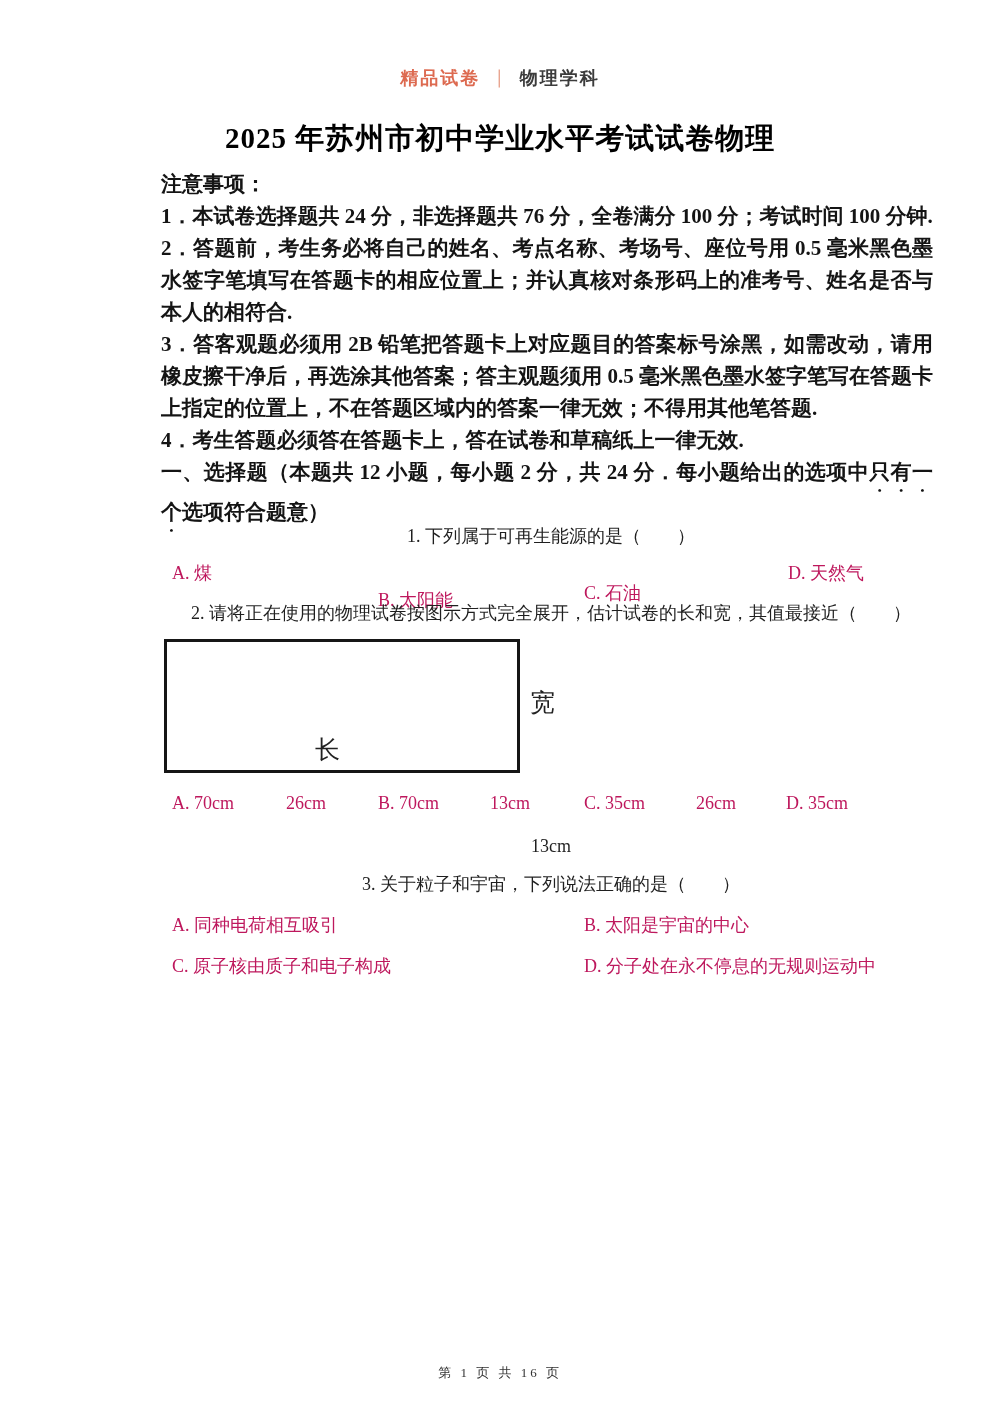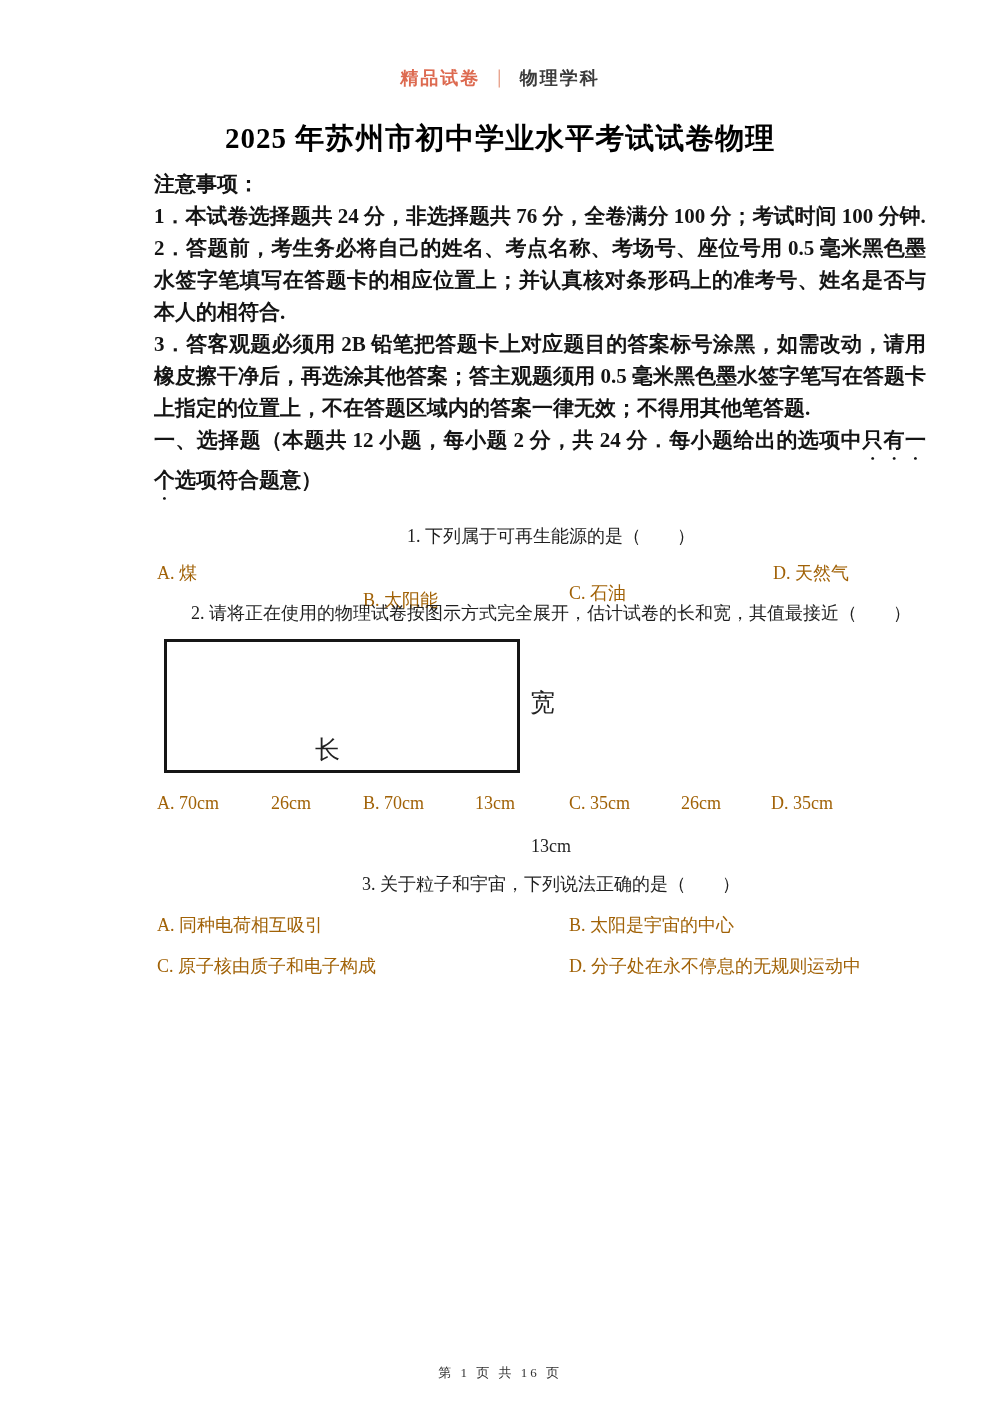--- a/index.html
+++ b/index.html
@@ -38,21 +38,21 @@
     text-align: center;
     font-size: 29px;
     font-weight: bold;
     color: #000;
     letter-spacing: 1px;
   }
 
   
   .notices {
     position: absolute;
-    left: 108px; top: 168px;
+    left: 115px; top: 168px;
     width: 772px;
     font-size: 21px;
     font-weight: bold;
     line-height: 32px;
     text-align: justify;
     color: #141414;
   }
   .notices p { margin: 0; }
   .em-dots {
     -webkit-text-emphasis: filled dot;
@@ -65,21 +65,21 @@
   .qline {
     position: absolute;
     left: 115px;
     width: 780px;
     font-size: 18px;
     line-height: 26px;
     white-space: nowrap;
     color: #1f1f1f;
     text-align: center;
   }
-  .opt-row { position: absolute; left: 111px; width: 780px; height: 30px; font-size: 18px; color: #a16207; }
+  .opt-row { position: absolute; left: 126px; width: 780px; height: 30px; font-size: 18px; color: #be185d; }
   .opt-row span { position: absolute; top: 0; white-space: nowrap; }
 
   .q1-text  { top: 523px; }
   .q1-opts .c0 { left: 0; }   .q1-opts .c1 { left: 206px; margin-top: 27px; }
   .q1-opts .c2 { left: 412px; margin-top: 20px; } .q1-opts .c3 { left: 616px; }
   .q1-opts { top: 561px; }
 
   .q2-text { top: 600px; }
 
   .exam-figure {
@@ -136,20 +136,21 @@
     <span class="brand">精品试卷</span><span class="brand-sep">｜</span><span class="subject">物理学科</span>
   </div>
 
   <div class="doc-title">2025 年苏州市初中学业水平考试试卷物理</div>
 
   <div class="notices">
     <p>注意事项：</p>
     <p>1．本试卷选择题共 24 分，非选择题共 76 分，全卷满分 100 分；考试时间 100 分钟.</p>
     <p>2．答题前，考生务必将自己的姓名、考点名称、考场号、座位号用 0.5 毫米黑色墨水签字笔填写在答题卡的相应位置上；并认真核对条形码上的准考号、姓名是否与本人的相符合.</p>
     <p>3．答客观题必须用 2B 铅笔把答题卡上对应题目的答案标号涂黑，如需改动，请用橡皮擦干净后，再选涂其他答案；答主观题须用 0.5 毫米黑色墨水签字笔写在答题卡上指定的位置上，不在答题区域内的答案一律无效；不得用其他笔答题.</p>
+    <p>4．考生答题必须答在答题卡上，答在试卷和草稿纸上一律无效.</p>
     <p><span>一、选择题（本题共 12 小题，每小题 2 分，共 24 分．每小题给出的选项中</span><span class="em-dots">只有一个</span><span>选项符合题意）</span></p>
   </div>
 
   <div class="qline q1-text">1. 下列属于可再生能源的是（　　）</div>
   <div class="opt-row q1-opts">
     <span class="c0">A. 煤</span>
     <span class="c1">B. 太阳能</span>
     <span class="c2">C. 石油</span>
     <span class="c3">D. 天然气</span>
   </div>

